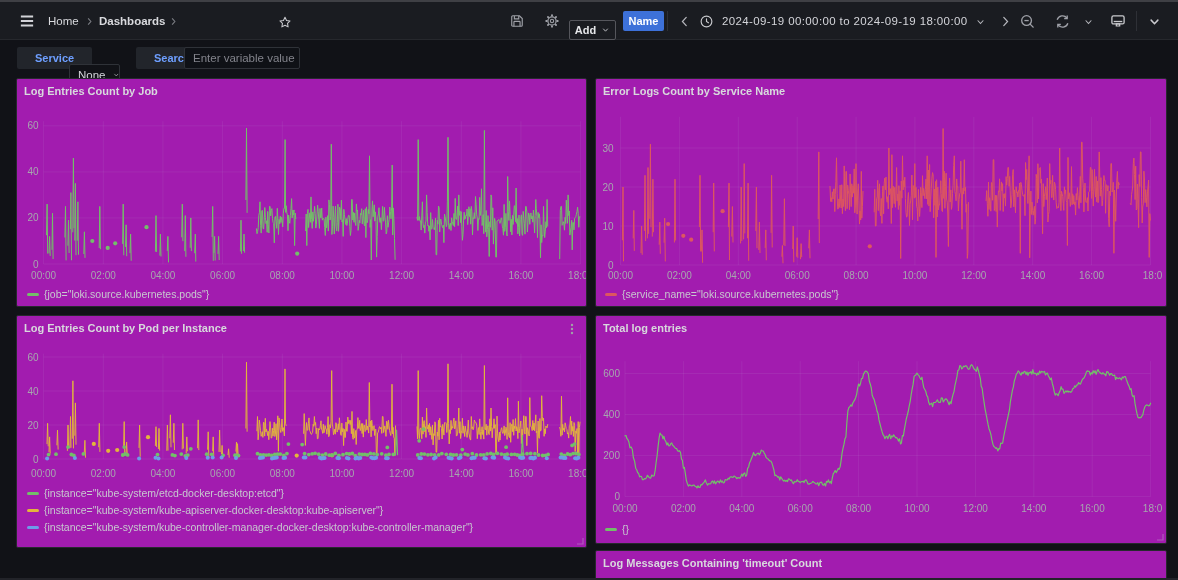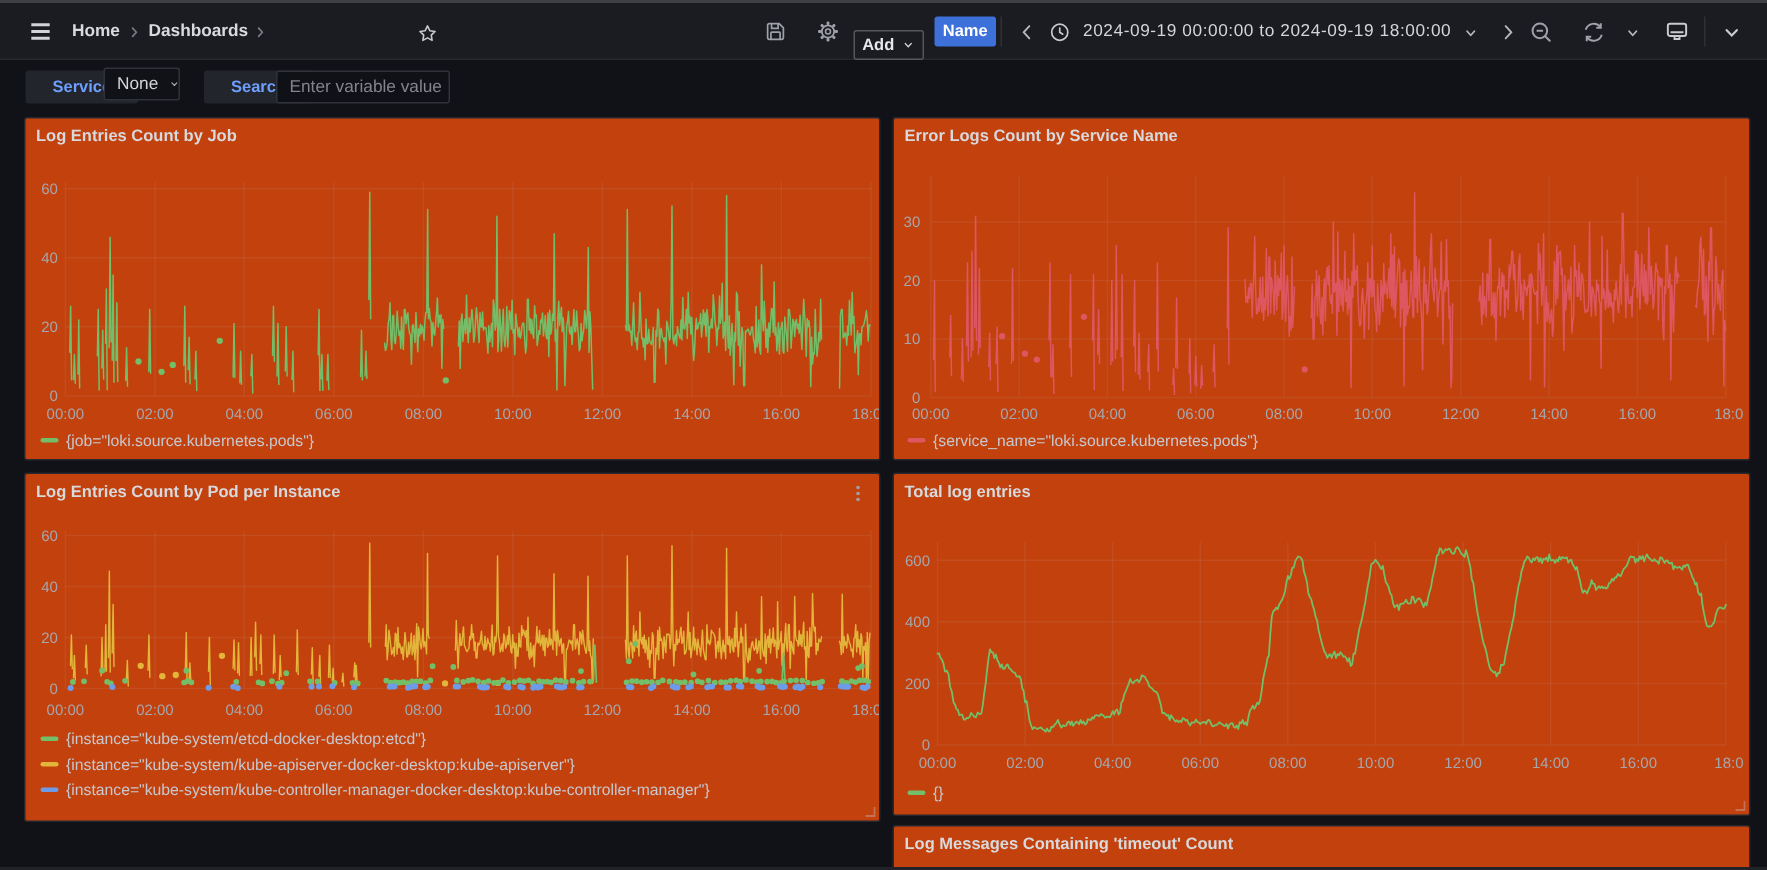--- a/index.html
+++ b/index.html
@@ -1,35 +1,35 @@
 <!DOCTYPE html>
 <html><head><meta charset="utf-8"><style>
 * { margin:0; padding:0; box-sizing:border-box; }
 html,body { width:1178px; height:580px; background:#111217; overflow:hidden;
   font-family:"Liberation Sans", sans-serif; }
 #page { position:relative; width:1178px; height:580px; will-change:transform; }
 #nav { position:absolute; left:0; top:0; width:1178px; height:40px; background:#1a1c21;
   border-top:2px solid #3f4045; border-bottom:1px solid #26282d; }
 .nico { position:absolute; }
 .ntxt { position:absolute; top:0; height:38px; line-height:38px; color:#d4d5da; font-size:11.5px; }
-.panel { position:absolute; background:#c2410c; border:1px solid #27292e; border-radius:2px; }
+.panel { position:absolute; background:#a21caf; border:1px solid #27292e; border-radius:2px; }
 .ptitle { position:absolute; left:7px; top:6px; font-size:11px; font-weight:700; color:#d8d9dd; }
 .ax { font-family:"Liberation Sans",sans-serif; font-size:10px; fill:#a6a7ae; }
 .legend { position:absolute; font-size:10.5px; color:#c7c8cf; white-space:nowrap; }
 .dash { display:inline-block; width:12px; height:3.2px; border-radius:2px; vertical-align:middle; margin-right:5px; margin-top:-2px; }
 .vlab { position:absolute; top:47px; height:22px; line-height:22px; background:#22252b; border-radius:2px;
   color:#6e9fff; font-size:11px; font-weight:700; padding:0 18px; }
 </style></head>
 <body>
 <div id="page">
 <div id="nav">
 <svg class="nico" style="left:19px;top:11.5px" width="16" height="14" viewBox="0 0 16 16">
         <path d="M1 2.8h14M1 8h14M1 13.2h14" stroke="#d2d3d8" stroke-width="2.3"></path>
       </svg>
-<span class="ntxt" style="left:48px;font-weight:700;color:#d9dade">Home</span>
+<span class="ntxt" style="left:48px;font-weight:400;color:#d9dade">Home</span>
 <svg class="nico" style="left:84px;top:14px" width="11" height="11" viewBox="0 0 16 16">
         <path d="M6 3.5l4 4.5-4 4.5" stroke="#7b7d84" stroke-width="1.6" fill="none"></path>
       </svg>
 <span class="ntxt" style="left:99px;font-weight:700;color:#d9dade">Dashboards</span>
 <svg class="nico" style="left:168px;top:14px" width="11" height="11" viewBox="0 0 16 16">
         <path d="M6 3.5l4 4.5-4 4.5" stroke="#7b7d84" stroke-width="1.6" fill="none"></path>
       </svg>
 <svg class="nico" style="left:278px;top:14px" width="14" height="13" viewBox="0 0 16 16">
         <path d="M8 1.6l1.9 3.9 4.3.6-3.1 3 .7 4.3L8 11.4l-3.8 2 .7-4.3-3.1-3 4.3-.6z" fill="none" stroke="#c9cace" stroke-width="1.3" stroke-linejoin="round"></path>
       </svg>
@@ -87,21 +87,21 @@
         <path d="M3.4 8h9.2" stroke="#c9cace" stroke-width="1.4"></path>
         <path d="M6.2 10.6h3.6v2.2H6.2z" fill="none" stroke="#c9cace" stroke-width="1.3"></path>
       </svg>
 <div style="position:absolute;left:1136px;top:9px;width:1px;height:20px;background:#2e3036"></div>
 <svg class="nico" style="left:1148px;top:14px" width="13" height="12" viewBox="0 0 16 16">
         <path d="M3.5 5.5L8 10.2l4.5-4.7" stroke="#c9cace" stroke-width="2" fill="none" stroke-linecap="round"></path>
       </svg>
 </div>
 
 <span class="vlab" style="left:17px">Service</span>
-<span style="position:absolute;left:69px;top:45px;width:51px;height:22px;border:1px solid #2f3238;border-radius:2px;background:#111217;color:#d4d5da;font-size:11.5px;display:flex;align-items:center;padding-left:8px">None<svg width="9" height="8" viewBox="0 0 16 16" style="margin-left:7px">
+<span style="position:absolute;left:69px;top:64px;width:51px;height:22px;border:1px solid #2f3238;border-radius:2px;background:#111217;color:#d4d5da;font-size:11.5px;display:flex;align-items:center;padding-left:8px">None<svg width="9" height="8" viewBox="0 0 16 16" style="margin-left:7px">
         <path d="M4 6l4 4.4L12 6" stroke="#b6b7bd" stroke-width="1.7" fill="none" stroke-linecap="round"></path>
       </svg></span>
 <span class="vlab" style="left:136px">Search</span>
 <span style="position:absolute;left:184px;top:47px;width:116px;height:22px;border:1px solid #2f3238;border-radius:2px;background:#0f1116;color:#83848c;font-size:11.5px;display:flex;align-items:center;padding-left:8px">Enter variable value</span>
 
 <div class="panel" style="left:16px;top:78px;width:571px;height:229px">
 <div class="ptitle">Log Entries Count by Job</div>
 <svg width="569" height="227">
         <line x1="26.6" y1="42.2" x2="26.6" y2="185.0" stroke="rgba(204,204,220,0.09)" stroke-width="1"></line>
         <line x1="86.3" y1="42.2" x2="86.3" y2="185.0" stroke="rgba(204,204,220,0.09)" stroke-width="1"></line>

